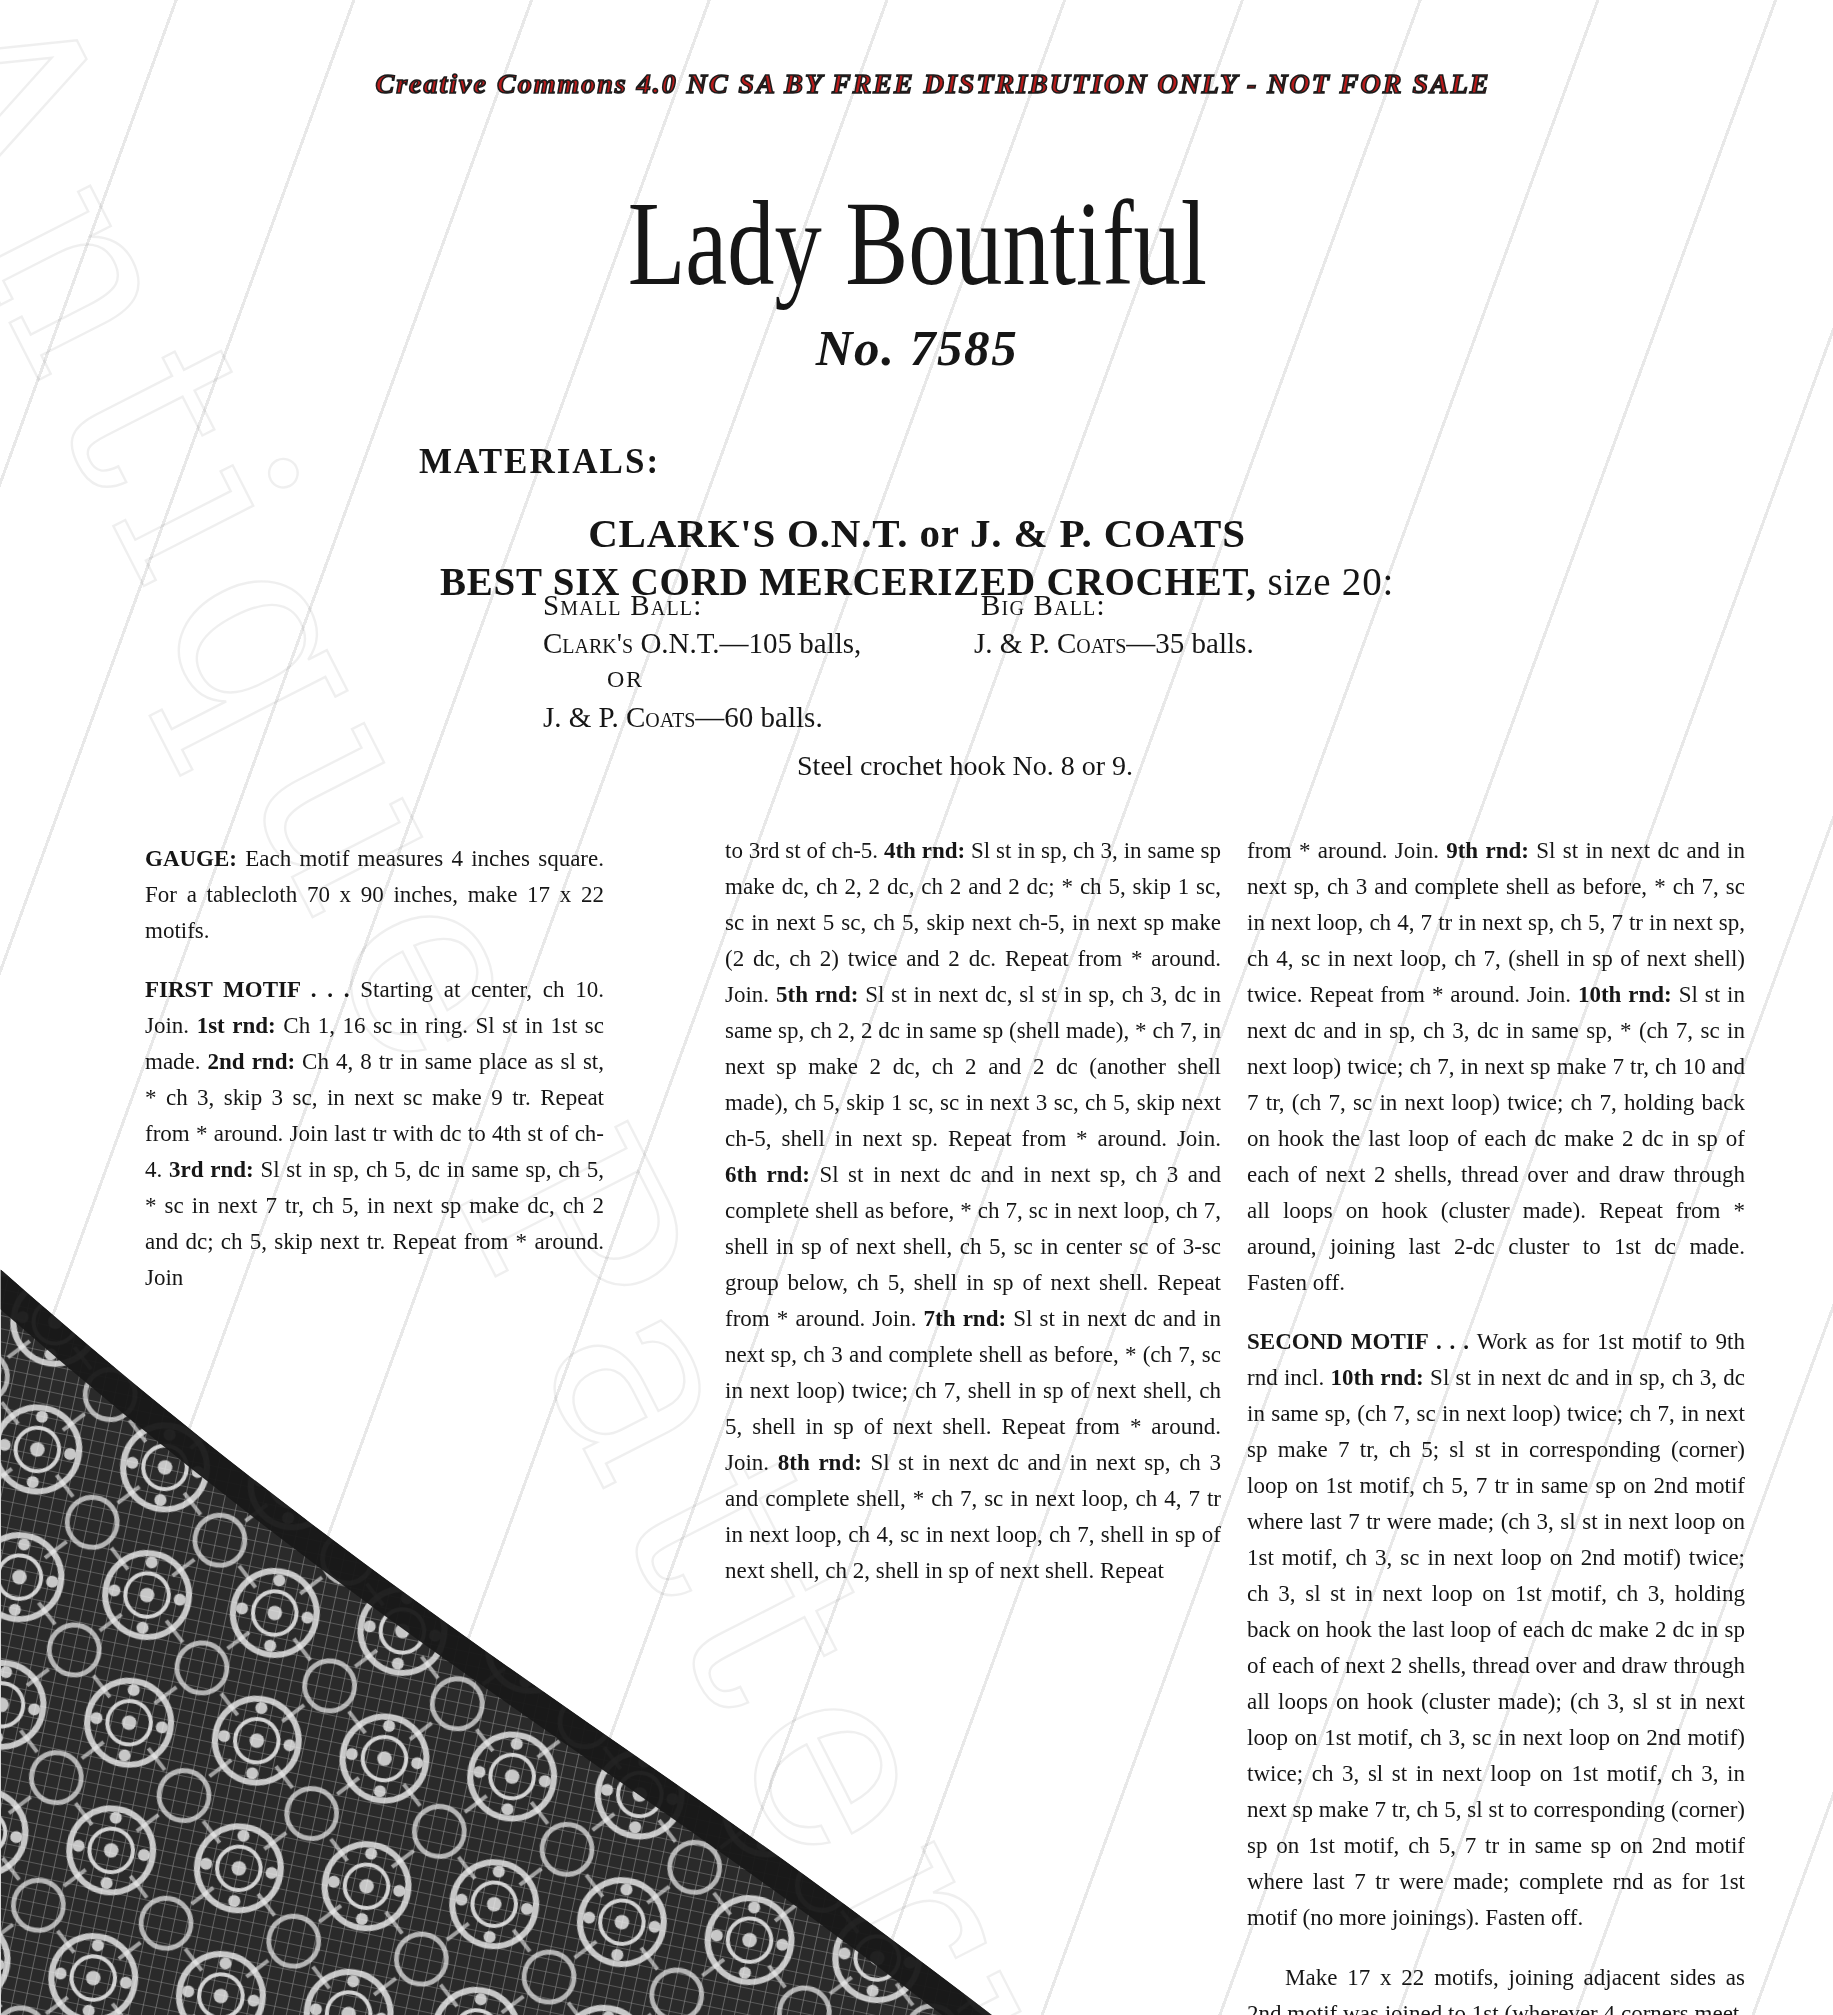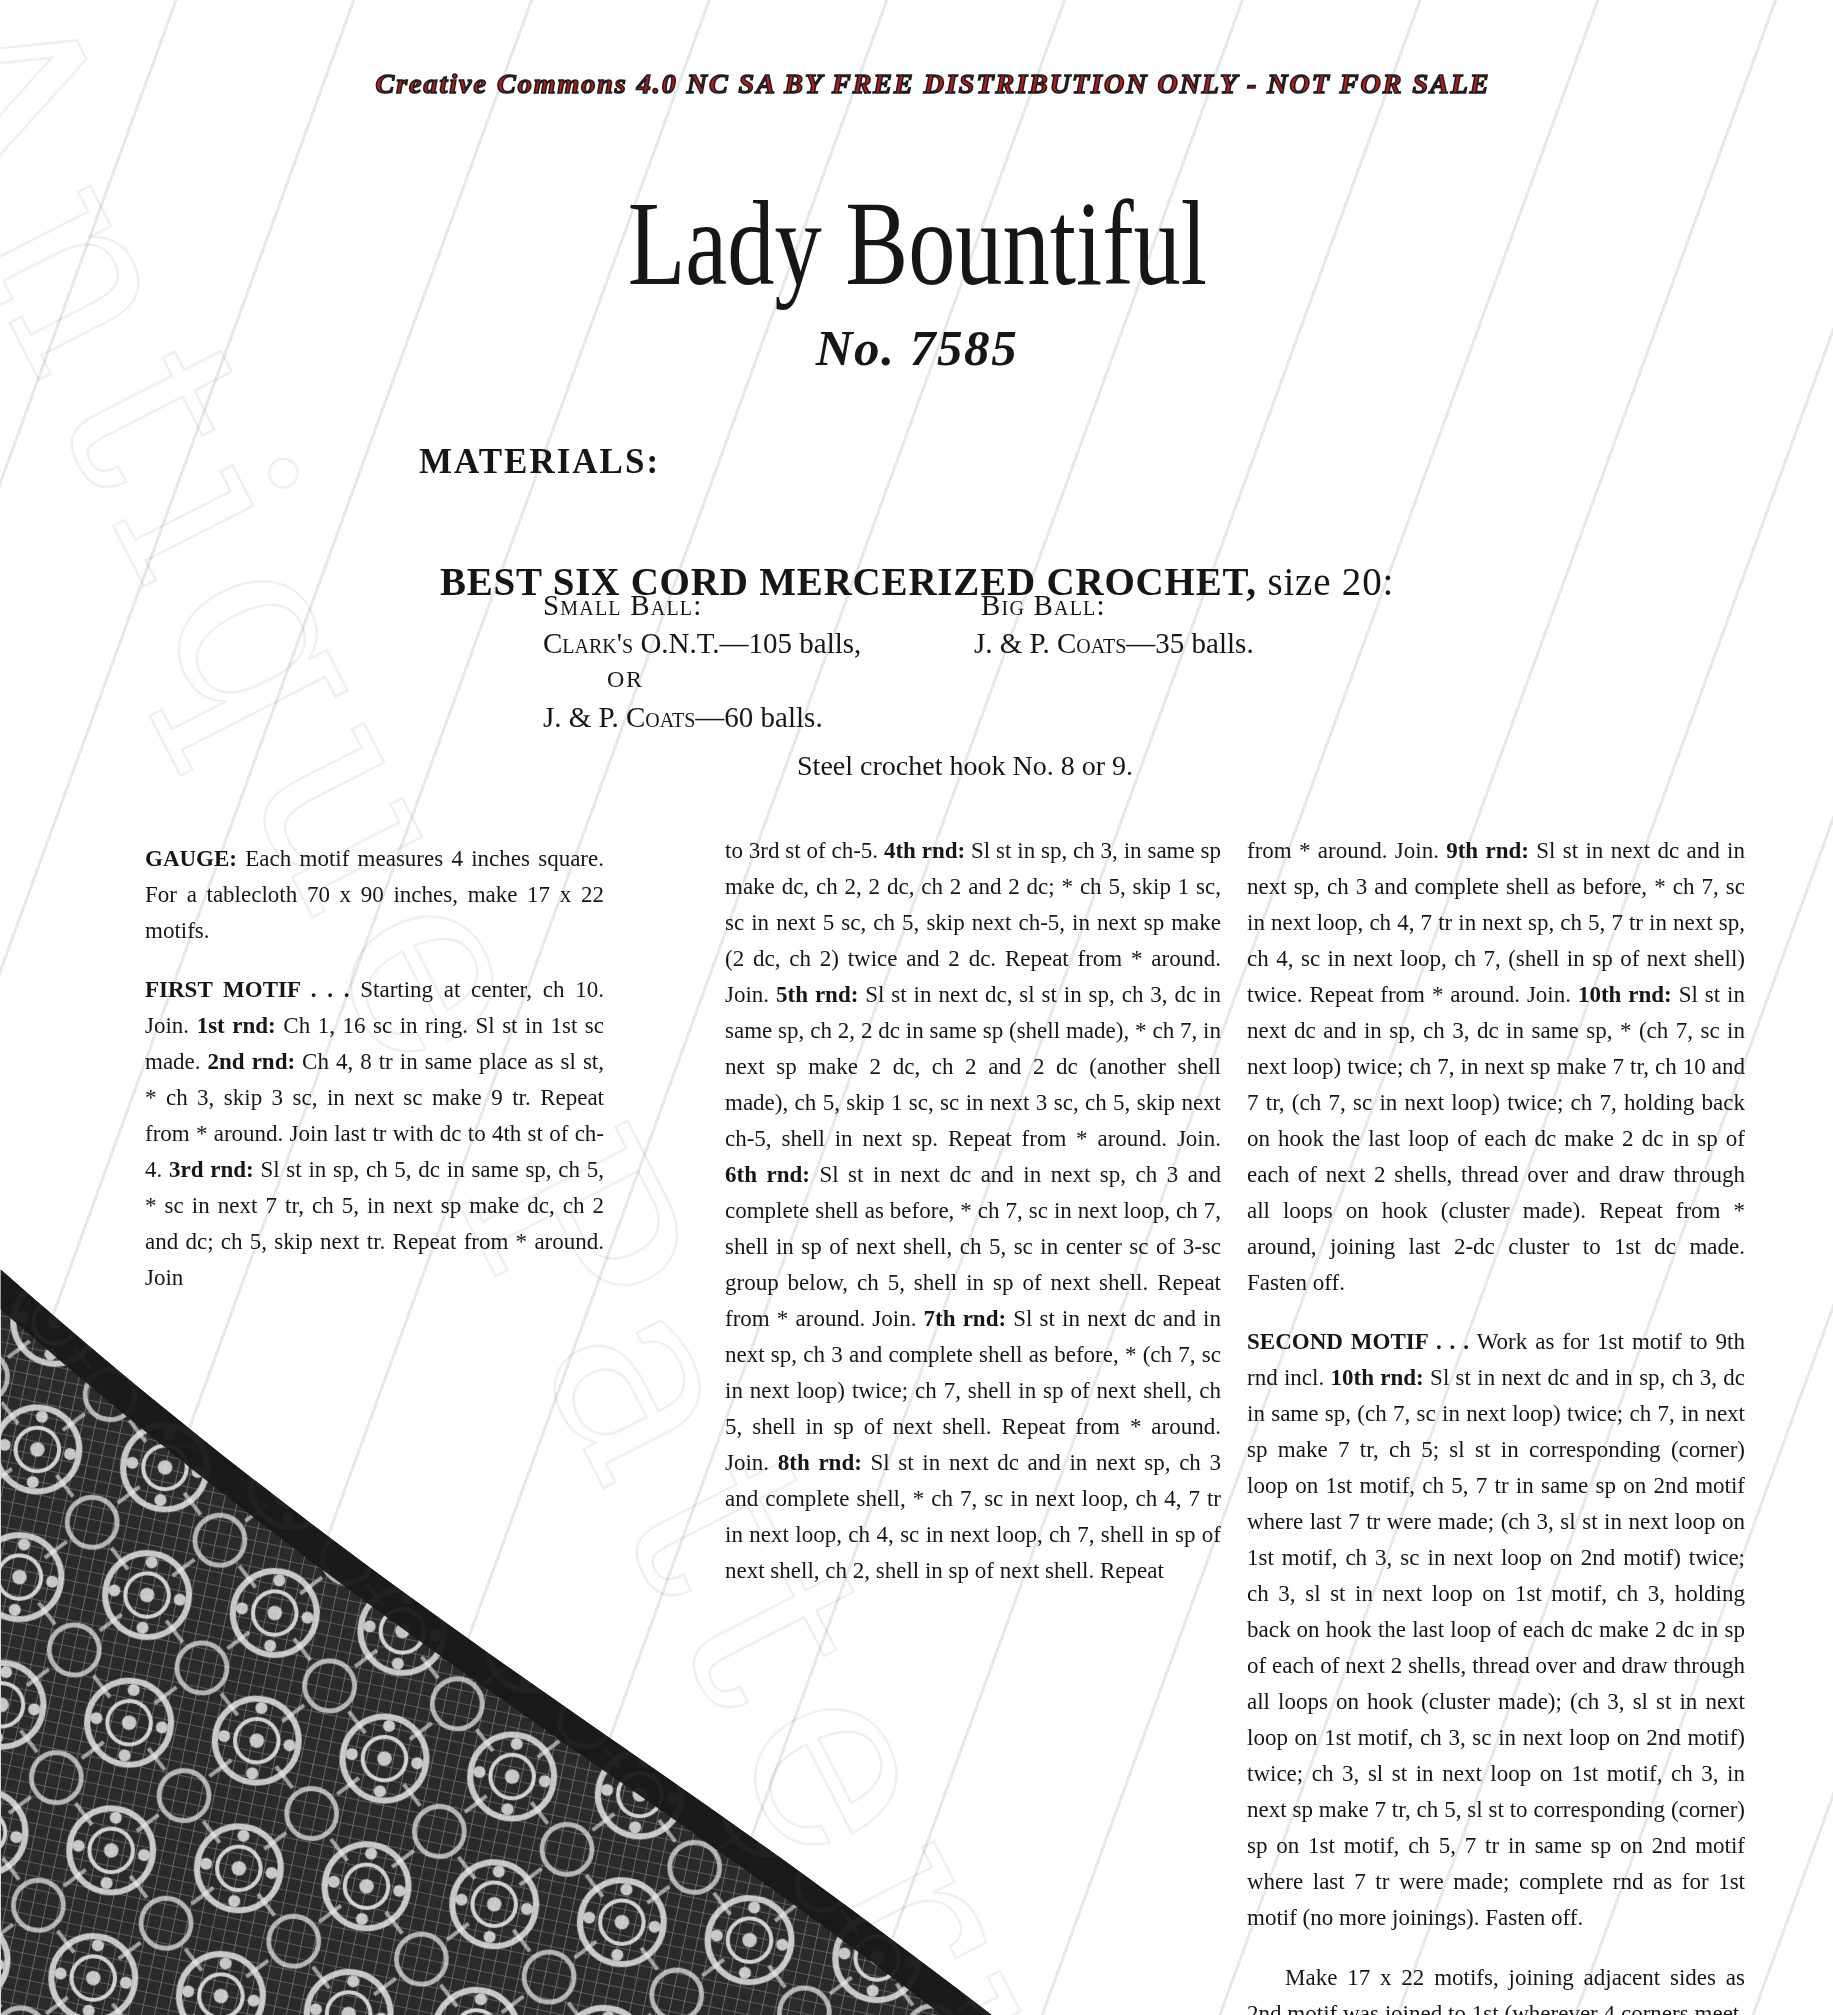--- a/index.html
+++ b/index.html
@@ -90,20 +90,21 @@
   <div class="ghost">Antique Pattern Library</div>
 
   <div class="layer banner">Creative Commons 4.0 NC SA BY FREE DISTRIBUTION ONLY - NOT FOR SALE</div>
 
   <div class="layer title">
     <span class="squeeze">Lady Bountiful</span>
   </div>
   <div class="layer pattern-no">No. 7585</div>
 
   <div class="layer materials-heading">MATERIALS:</div>
+  <div class="layer brand-line">CLARK'S O.N.T. or J. &amp; P. COATS</div>
   <div class="layer product-line"><span class="seg-b">BEST SIX CORD MERCERIZED CROCHET,</span><span> size 20:</span></div>
 
   <div class="layer balls ball-label sb-label">Small Ball:</div>
   <div class="layer balls sb-line1"><span class="seg-sc">Clark's O.N.T.</span><span>—105 balls,</span></div>
   <div class="layer sb-or">OR</div>
   <div class="layer balls sb-line2"><span class="seg-sc">J. &amp; P. Coats</span><span>—60 balls.</span></div>
 
   <div class="layer balls ball-label bb-label">Big Ball:</div>
   <div class="layer balls bb-line1"><span class="seg-sc">J. &amp; P. Coats</span><span>—35 balls.</span></div>
 

